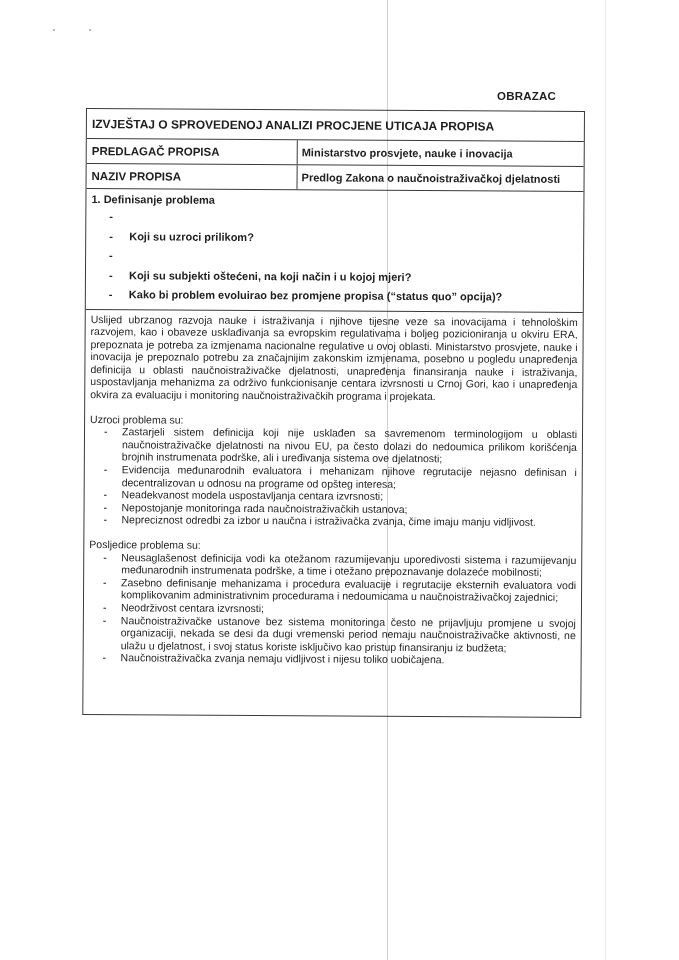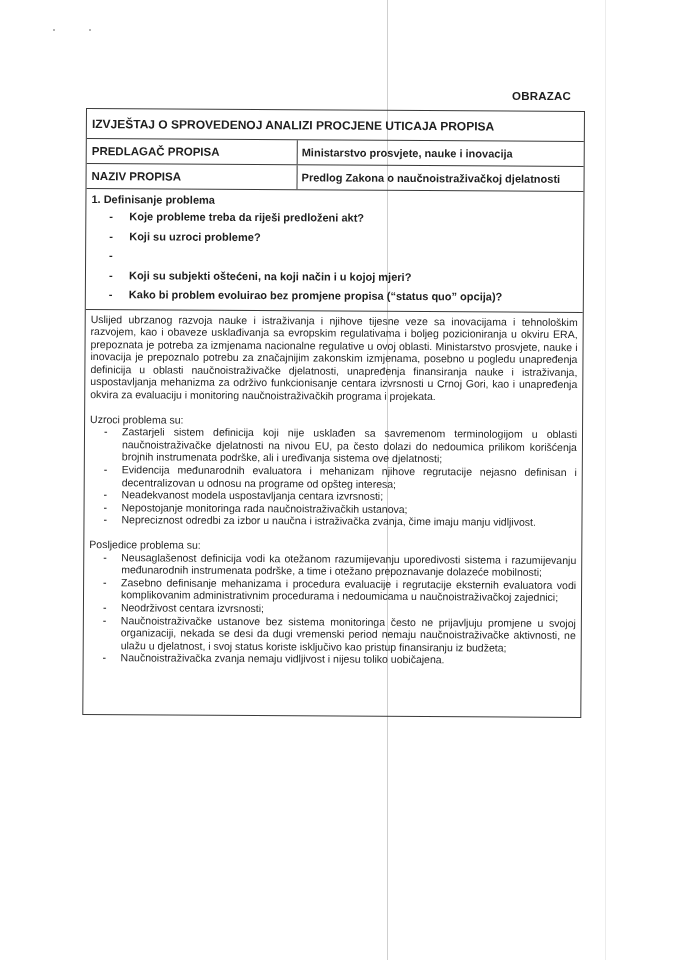--- a/index.html
+++ b/index.html
@@ -4,21 +4,21 @@
 <style>
   html, body { margin: 0; padding: 0; }
   body {
     width: 679px; height: 960px; background: #ffffff; position: relative; overflow: hidden;
     font-family: "Liberation Sans", sans-serif; color: #1e1e1e;
   }
   .fold { position: absolute; left: 387px; top: 0; width: 1px; height: 960px; background: #cfcfcf; }
   .edge { position: absolute; left: 605px; top: 0; width: 1px; height: 960px; background: #ececec; }
   .speck { position: absolute; width: 2px; height: 2px; background: #9a9a9a; border-radius: 1px; }
   .form-label {
-    position: absolute; left: 512px; top: 90px; font-size: 11.5px; font-weight: bold; letter-spacing: 0.2px;
+    position: absolute; left: 497px; top: 90px; font-size: 11.5px; font-weight: bold; letter-spacing: 0.2px;
   }
   .doc-table {
     position: absolute; left: 86px; top: 108px; width: 497px;
     border: 1.4px solid #3a3a3a; transform: rotate(0.35deg); transform-origin: left top;
   }
   .row { border-bottom: 1.2px solid #3a3a3a; }
   .row:last-child { border-bottom: none; }
   .title-row { height: 29px; display: flex; align-items: center; padding-left: 5px;
     font-size: 12px; font-weight: bold; }
   .split-row { display: flex; height: 24px; }
@@ -60,25 +60,24 @@
   <div class="row split-row">
     <div class="lab">NAZIV PROPISA</div>
     <div class="val">Predlog Zakona o naučnoistraživačkoj djelatnosti</div>
   </div>
 
   <div class="row q-row">
     <div class="q-head">1. Definisanje problema</div>
     <ul class="q-list">
       <li>
           <span class="dash">-</span>
-          <span>Koje probleme  treba da riješi predloženi akt?</span>
         </li>
       <li>
           <span class="dash">-</span>
-          <span>Koji su uzroci probleme?</span>
+          <span>Koji su uzroci prilikom?</span>
         </li>
       <li>
           <span class="dash">-</span>
         </li>
       <li>
           <span class="dash">-</span>
           <span>Koji su subjekti oštećeni, na koji način i u kojoj mjeri?</span>
         </li>
       <li>
           <span class="dash">-</span>

